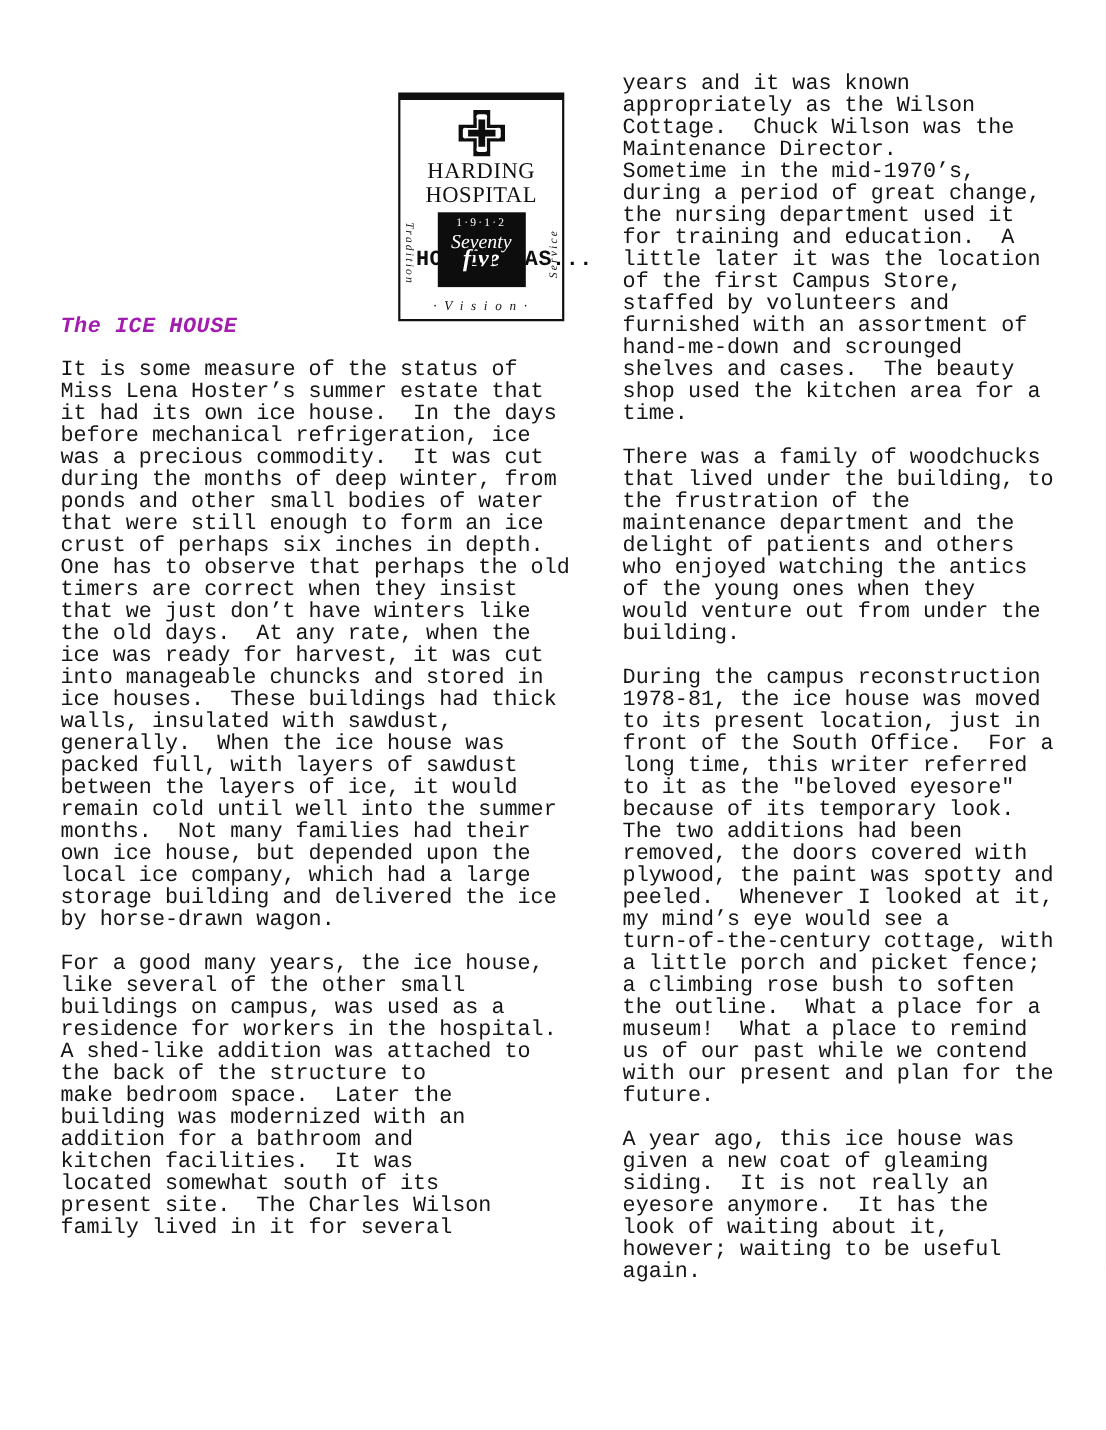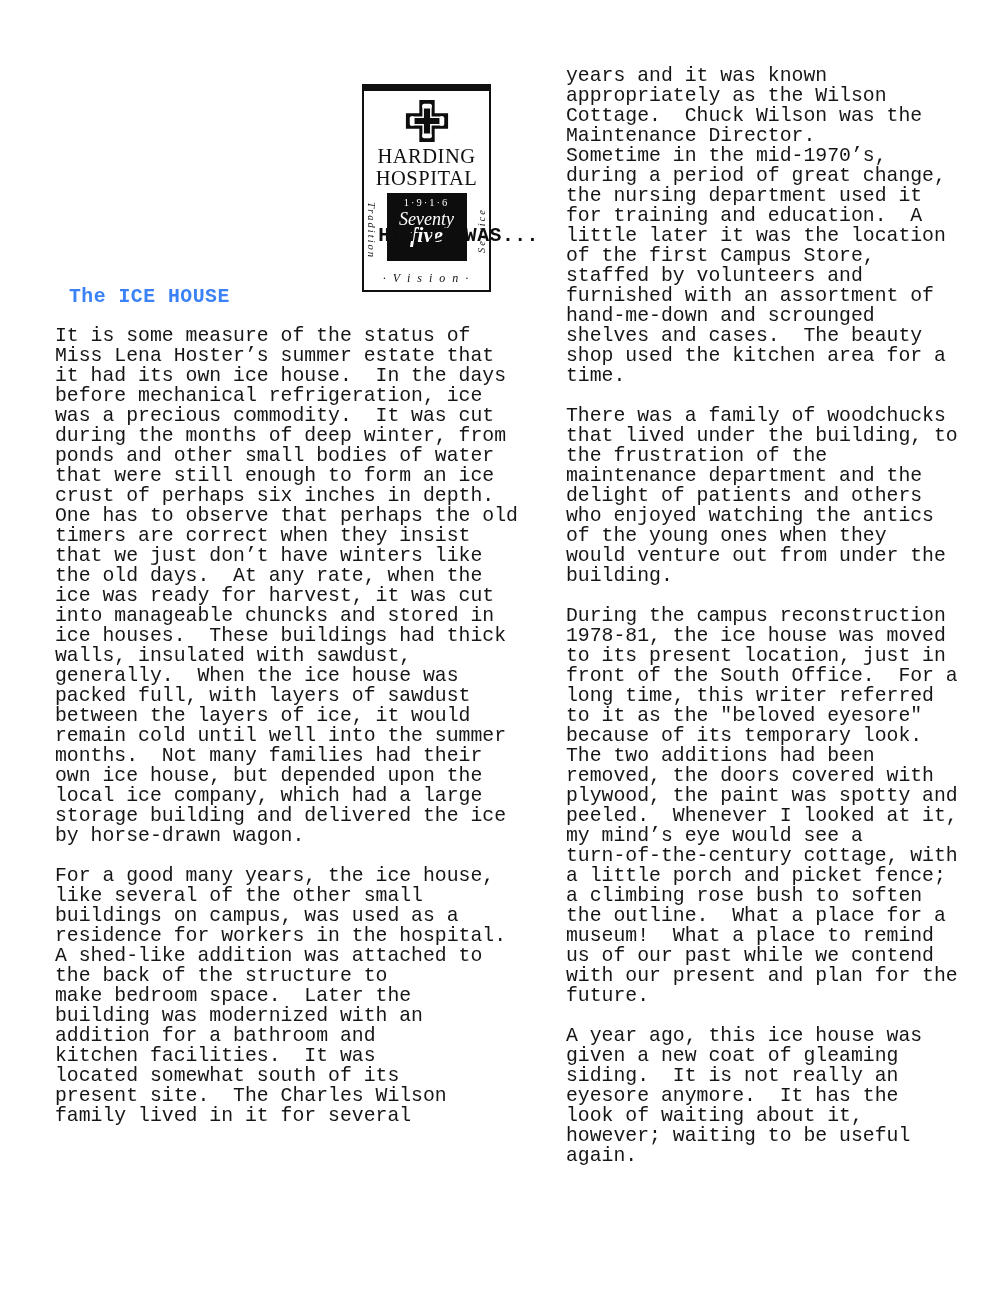--- a/index.html
+++ b/index.html
@@ -17,33 +17,34 @@
   .col-left{left:55px;top:226px;width:484px;}
   .col-right{left:543px;top:66px;width:412px;margin-left:23px;}
   .kicker{
     font-weight:700;font-size:19.8px;line-height:20px;
     letter-spacing:0.5px;margin:0 0 41px 0;color:#0e0e0e;
     white-space:pre;
     text-align:right;
   }
   .article-title{
     font-weight:700;font-size:19.8px;line-height:20px;
-    letter-spacing:0.5px;margin:0 0 19px 14px;color:#3b82f6;
-    white-space:pre;
+    letter-spacing:0.5px;margin:0 0 19px 0;color:#a21caf;
+    white-space:pre;
+    font-style:italic;
   }
   .mono-p{
     font-size:19.8px;line-height:20px;
     white-space:pre-wrap;
     margin:0 0 20px 0;
     color:#161616;
   }
   .byline{margin-top:20px;}
   
   .logo-box{
-    position:absolute;left:362px;top:84px;width:129px;height:208px;
+    position:absolute;left:362px;top:84px;width:151px;height:208px;
     box-sizing:border-box;
     background:#fff;
     border:2px solid #101010;
     border-top:7px solid #101010;
     text-align:center;
   }
   .cross-icon{display:block;margin:7px auto 1px auto;width:46px;height:46px;}
   .logo-name{
     font-family:"Liberation Serif", serif;
     font-size:20.5px;line-height:22px;letter-spacing:0.5px;
@@ -94,21 +95,21 @@
       <path d="M16 2 H32 V16 H46 V32 H32 V46 H16 V32 H2 V16 H16 Z" fill="#0d0d0d"></path>
       <path d="M20 8 H28 V20 H40 V28 H28 V40 H20 V28 H8 V20 H20 Z" fill="none" stroke="#ffffff" stroke-width="1.6"></path>
       <rect x="19" y="6" width="10" height="5" rx="2" fill="#ffffff"></rect>
       <rect x="19" y="37" width="10" height="5" rx="2" fill="#ffffff"></rect>
       <rect x="6" y="19" width="5" height="10" rx="2" fill="#ffffff"></rect>
       <rect x="37" y="19" width="5" height="10" rx="2" fill="#ffffff"></rect>
     </svg>
     <div class="logo-name">HARDING</div>
     <div class="logo-name">HOSPITAL</div>
     <div class="logo-black">
-      <div class="logo-year">1·9·1·6</div>
+      <div class="logo-year">1·9·1·2</div>
       <div class="logo-script-1">Seventy</div>
       <div class="logo-script-2">five</div>
       <div class="logo-year">1·9·9·1</div>
     </div>
     <div class="logo-vert logo-vert-left">Tradition</div>
     <div class="logo-vert logo-vert-right">Service</div>
     <div class="logo-vision">· V i s i o n ·</div>
   </div>
 
   <div class="col col-left">

